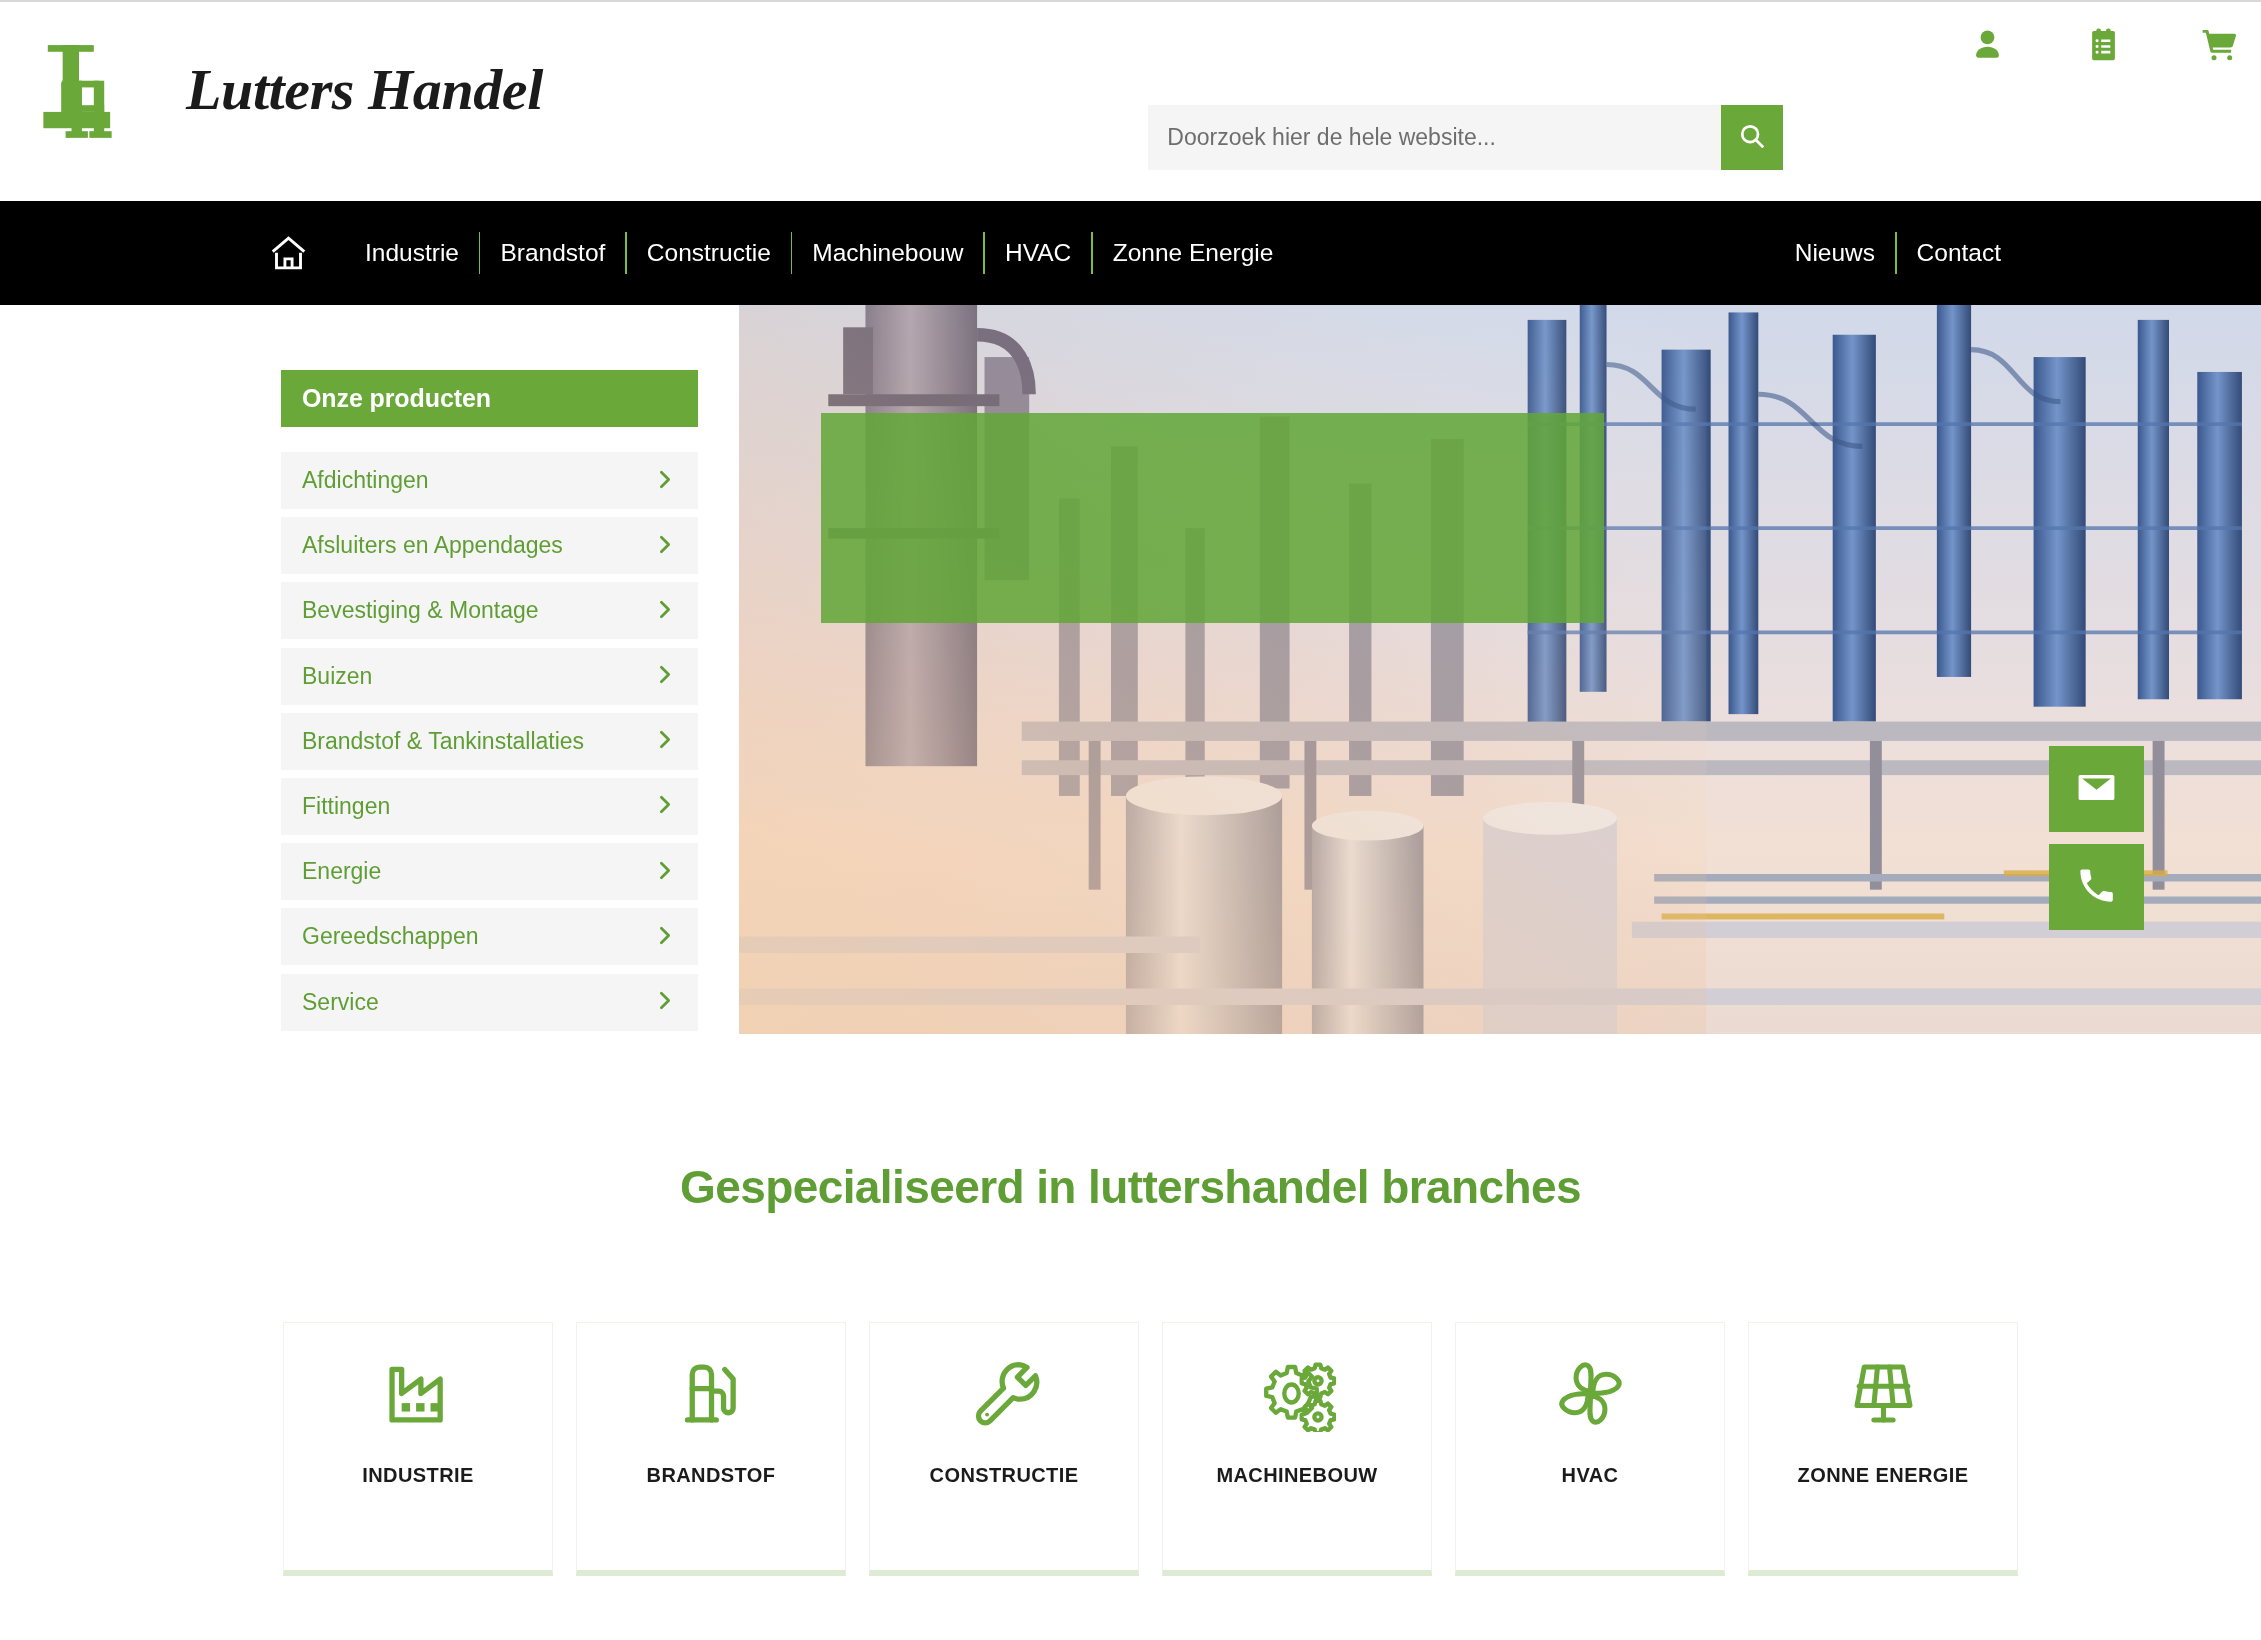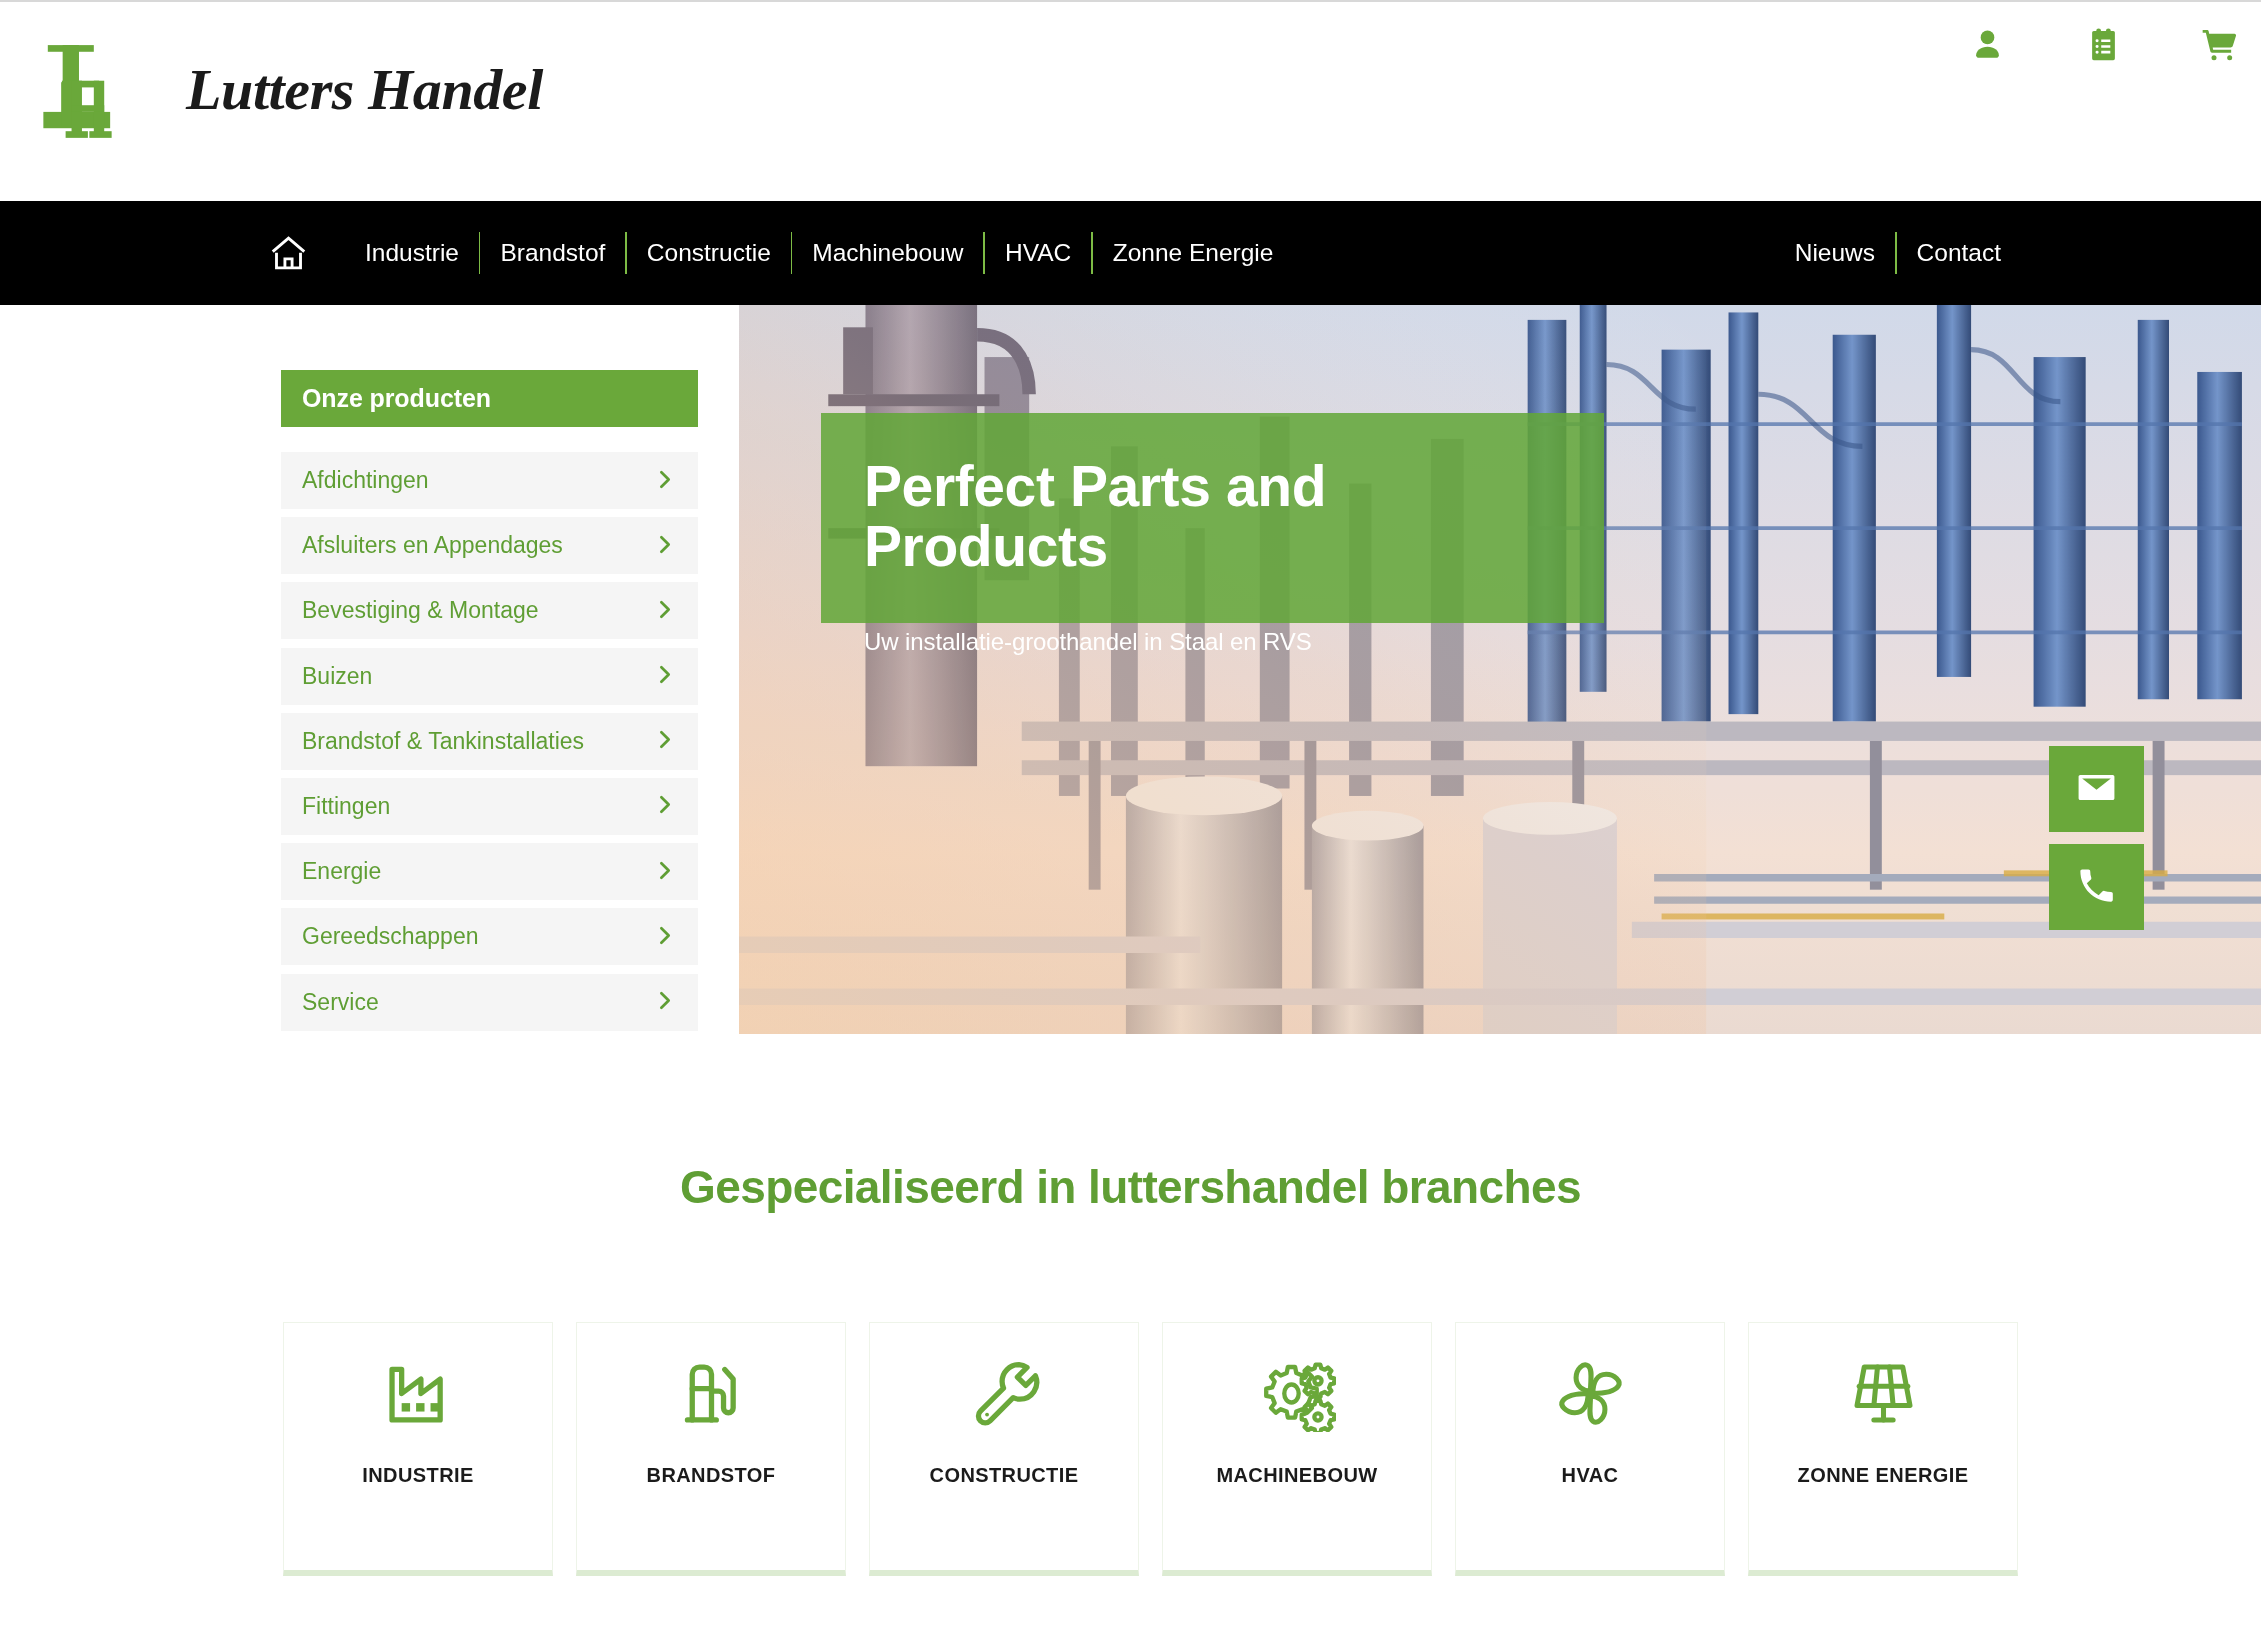--- a/index.html
+++ b/index.html
@@ -121,20 +121,31 @@
       </span>
       <span class="hdr-ic">
         <svg viewBox="0 0 24 24" width="40" height="40" fill="#6aa83a">
           <path d="M2.2 3h2.6c.5 0 .9.3 1 .8l.3 1.4h15.2c.6 0 1.1.6.9 1.2l-1.9 6.1c-.2.6-.7 1-1.4 1H8.2l.3 1.4h10.8v1.7H7.8c-.5 0-.9-.3-1-.8L4.1 4.7H2.2V3z"></path>
           <circle cx="9" cy="19.6" r="1.5"></circle>
             <circle cx="18.4" cy="19.6" r="1.5"></circle>
         </svg>
       </span>
     </div>
 
+    <div class="search-wrap">
+      <input class="search-input" type="text" placeholder="Doorzoek hier de hele website..." style="">
+      <button class="search-btn">
+        <span>
+          <svg viewBox="0 0 24 24" width="30" height="30" fill="none" stroke="#fff" stroke-width="2.2">
+            <circle cx="10.5" cy="10.5" r="6.3"></circle>
+              <path d="M15.2 15.2 21 21"></path>
+          </svg>
+        </span>
+      </button>
+    </div>
   </div>
 
   <div class="navbar">
     <div class="nav-left">
       <span class="nav-home">
         <svg viewBox="0 0 24 24" width="43" height="43" fill="none" stroke="#fff" stroke-width="1.6">
           <path d="M3.2 11 12 3.4l8.8 7.6"></path>
           <path d="M5.3 11.6V20h13.4v-8.4"></path>
           <path d="M10 20v-5h4v5"></path>
         </svg>
@@ -355,27 +366,20 @@
             <rect x="1700" y="760" width="220" height="8"></rect>
           </g>
 
           <rect width="1300" height="980" fill="url(#glow)" opacity="0.7"></rect>
 
           <rect width="2047" height="980" fill="#ffffff" opacity="0.06"></rect>
         </svg>
       </div>
 
       <div class="hero-box"></div>
-      <div class="hero-content">
-        <div class="hero-title">
-          <div>Perfect Parts and</div>
-          <div>Products</div>
-        </div>
-        <div class="hero-sub">Uw installatie-groothandel in Staal en RVS</div>
-      </div>
     </div>
 
     <div class="float-btns">
       <div class="float-btn">
         <span>
           <svg viewBox="0 0 24 24" width="43" height="43" fill="#fff">
             <path d="M3 5h18c.6 0 1 .4 1 1v12c0 .6-.4 1-1 1H3c-.6 0-1-.4-1-1V6c0-.6.4-1 1-1zm9 8.2L20 7H4l8 6.2z"></path>
           </svg>
         </span>
       </div>

